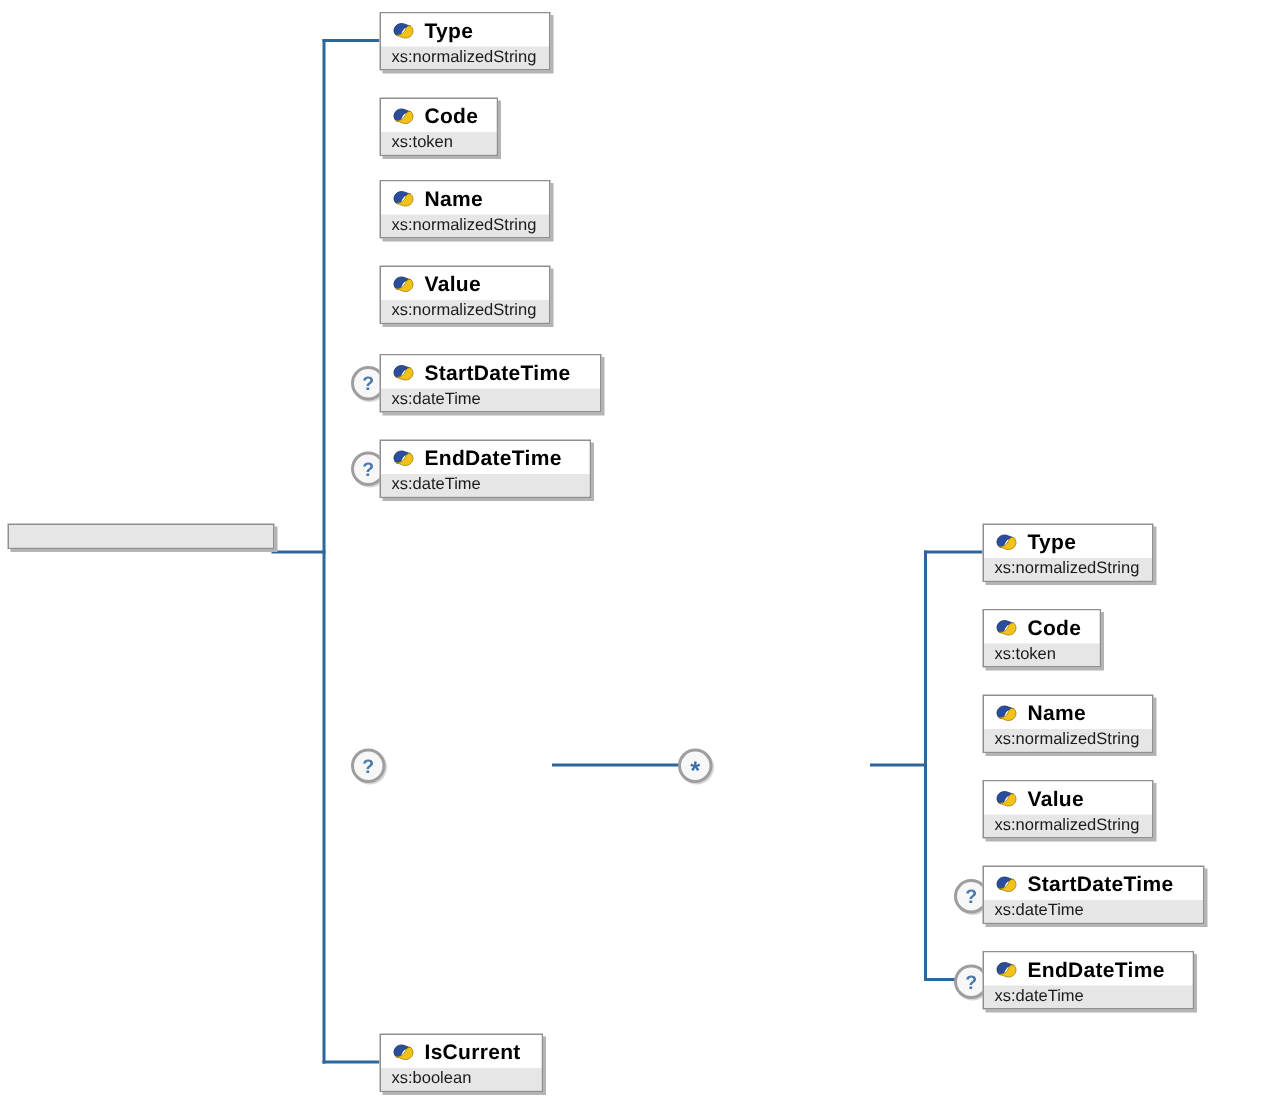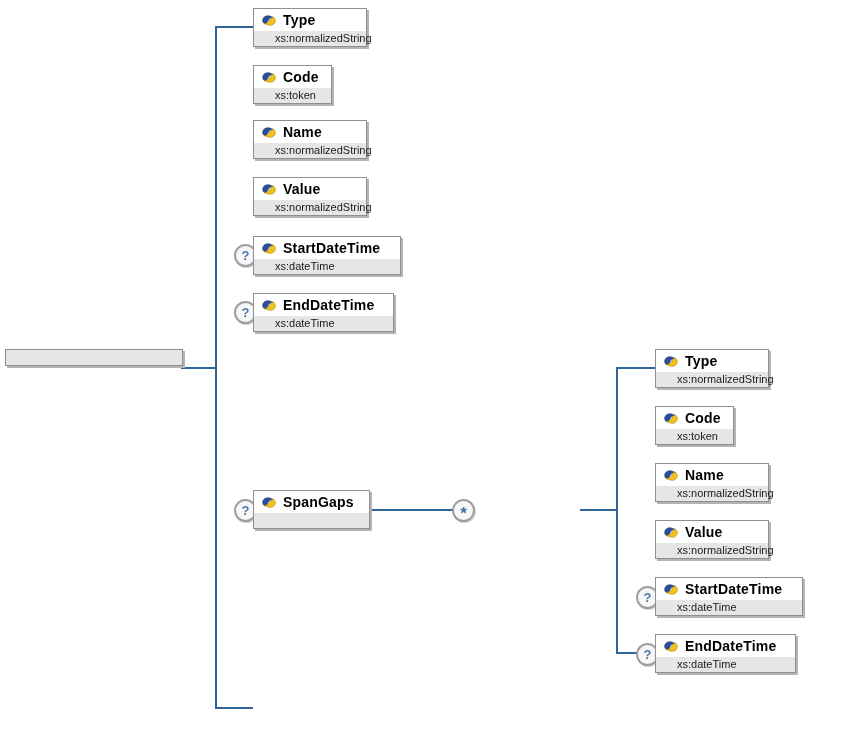--- a/index.html
+++ b/index.html
@@ -23,21 +23,21 @@
     position:absolute;border:1px solid #8f8f8f;background:#ffffff;
     box-shadow:2px 2px 0 #b4b4b4;z-index:3;
   }
   .nl{
     height:22px;display:flex;align-items:center;gap:6px;padding:0 6px 0 7px;
     background:#ffffff;white-space:nowrap;
   }
   .lt{font-weight:bold;font-size:14px;color:#000000;letter-spacing:0.2px;}
   .ns{
     height:15px;background:#e6e6e6;font-size:11px;color:#1a1a1a;
-    line-height:15px;padding-left:21px;white-space:nowrap;
+    line-height:15px;padding-left:7px;white-space:nowrap;
   }
   .ic{width:16px;height:13px;display:inline-block;flex:0 0 16px;}
   .ic svg{display:block;}
 </style>
 </head>
 <body>
 
 <div id="canvas">
 
   <div class="vline" style="left:215px;top:26px;height:683px"></div>
@@ -133,34 +133,34 @@
           <svg width="16" height="13" viewBox="0 0 16 13">
             <path d="M2 8 C0.5 4.5 4 0.8 8 1.8 L13 3.6 C9.2 3.6 7.6 5 6.6 7.8 C5.2 10.4 3 10.4 2 8 Z" fill="#2b4d9e" stroke="#16325c" stroke-width="0.5"></path>
             <path d="M14 5 C15.5 8.5 12 12.2 8 11.2 L3 9.4 C6.8 9.4 8.4 8 9.4 5.2 C10.8 2.6 13 2.6 14 5 Z" fill="#f2c218" stroke="#9a7a06" stroke-width="0.5"></path>
           </svg>
         </span>
       <span class="lt">EndDateTime</span>
     </div>
     <div class="ns">xs:dateTime</div>
   </div>
 
-  <div class="node" style="left:253px;top:490px;width:115px">
-    <div class="nl">
-      <span class="ic">
-          <svg width="16" height="13" viewBox="0 0 16 13">
-            <path d="M2 8 C0.5 4.5 4 0.8 8 1.8 L13 3.6 C9.2 3.6 7.6 5 6.6 7.8 C5.2 10.4 3 10.4 2 8 Z" fill="#2b4d9e" stroke="#16325c" stroke-width="0.5"></path>
-            <path d="M14 5 C15.5 8.5 12 12.2 8 11.2 L3 9.4 C6.8 9.4 8.4 8 9.4 5.2 C10.8 2.6 13 2.6 14 5 Z" fill="#f2c218" stroke="#9a7a06" stroke-width="0.5"></path>
-          </svg>
-        </span>
-      <span class="lt">SpanGaps</span>
-    </div>
-    <div class="ns"></div>
-  </div>
-
-
+
+
+  <div class="node" style="left:253px;top:689px;width:107px">
+    <div class="nl">
+      <span class="ic">
+          <svg width="16" height="13" viewBox="0 0 16 13">
+            <path d="M2 8 C0.5 4.5 4 0.8 8 1.8 L13 3.6 C9.2 3.6 7.6 5 6.6 7.8 C5.2 10.4 3 10.4 2 8 Z" fill="#2b4d9e" stroke="#16325c" stroke-width="0.5"></path>
+            <path d="M14 5 C15.5 8.5 12 12.2 8 11.2 L3 9.4 C6.8 9.4 8.4 8 9.4 5.2 C10.8 2.6 13 2.6 14 5 Z" fill="#f2c218" stroke="#9a7a06" stroke-width="0.5"></path>
+          </svg>
+        </span>
+      <span class="lt">IsCurrent</span>
+    </div>
+    <div class="ns">xs:boolean</div>
+  </div>
 
   <div class="node" style="left:655px;top:349px;width:112px">
     <div class="nl">
       <span class="ic">
           <svg width="16" height="13" viewBox="0 0 16 13">
             <path d="M2 8 C0.5 4.5 4 0.8 8 1.8 L13 3.6 C9.2 3.6 7.6 5 6.6 7.8 C5.2 10.4 3 10.4 2 8 Z" fill="#2b4d9e" stroke="#16325c" stroke-width="0.5"></path>
             <path d="M14 5 C15.5 8.5 12 12.2 8 11.2 L3 9.4 C6.8 9.4 8.4 8 9.4 5.2 C10.8 2.6 13 2.6 14 5 Z" fill="#f2c218" stroke="#9a7a06" stroke-width="0.5"></path>
           </svg>
         </span>
       <span class="lt">Type</span>

